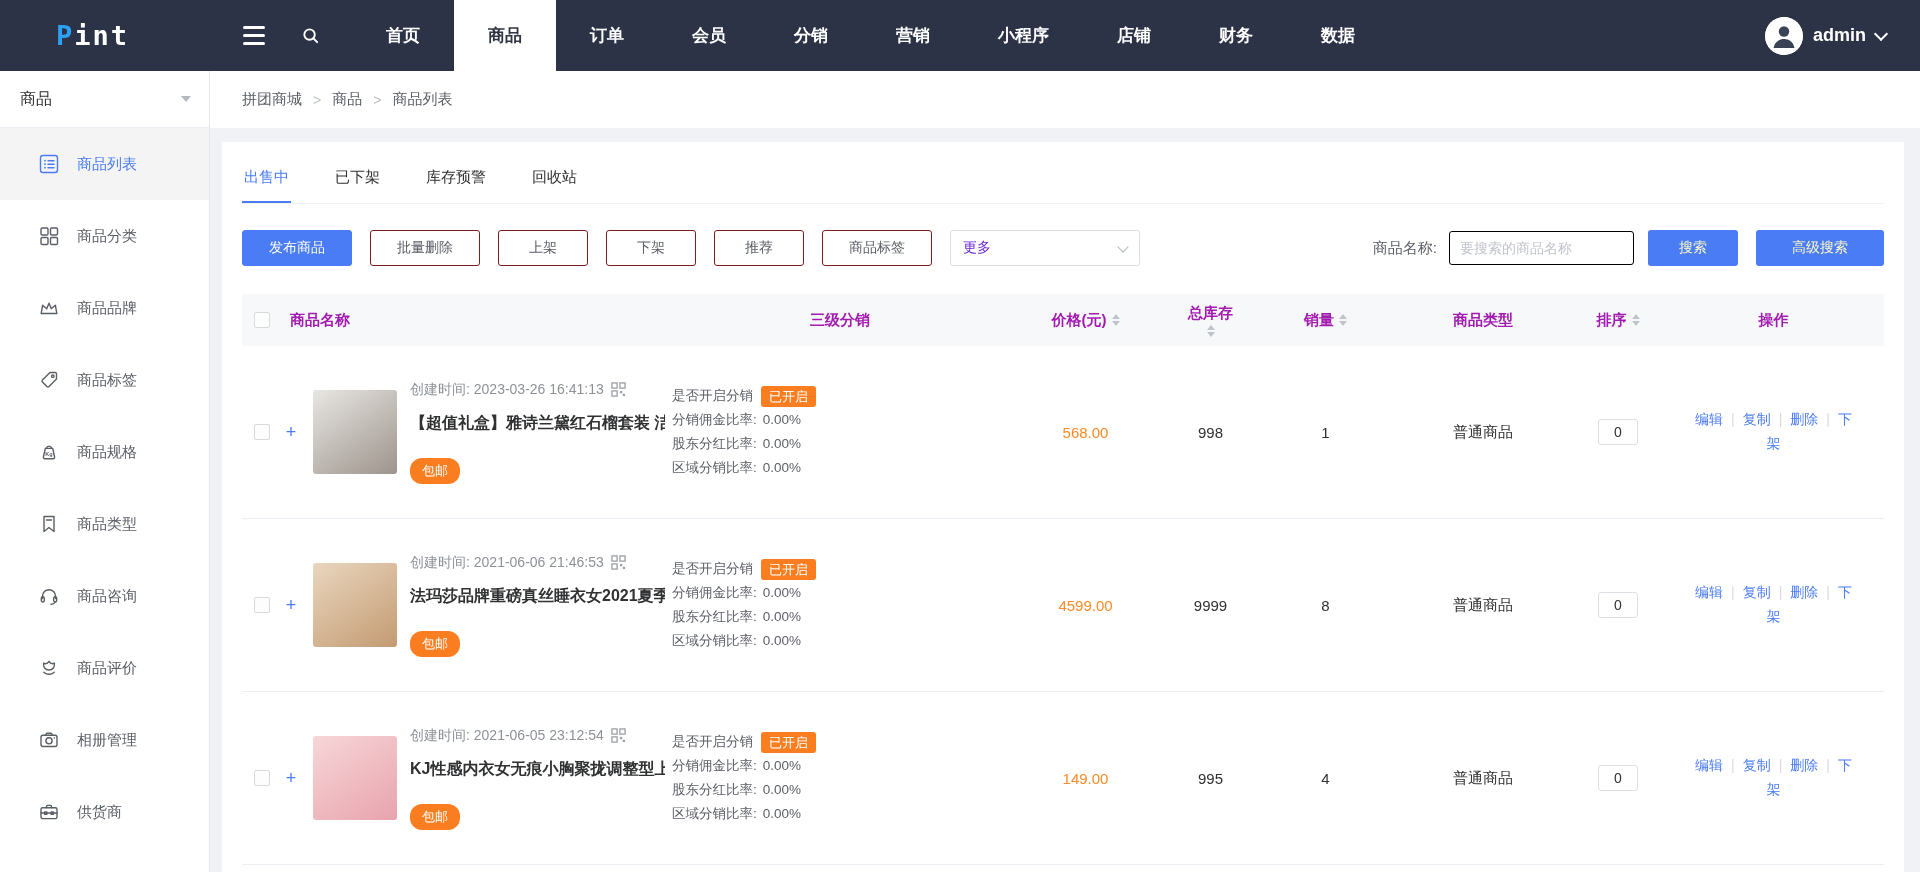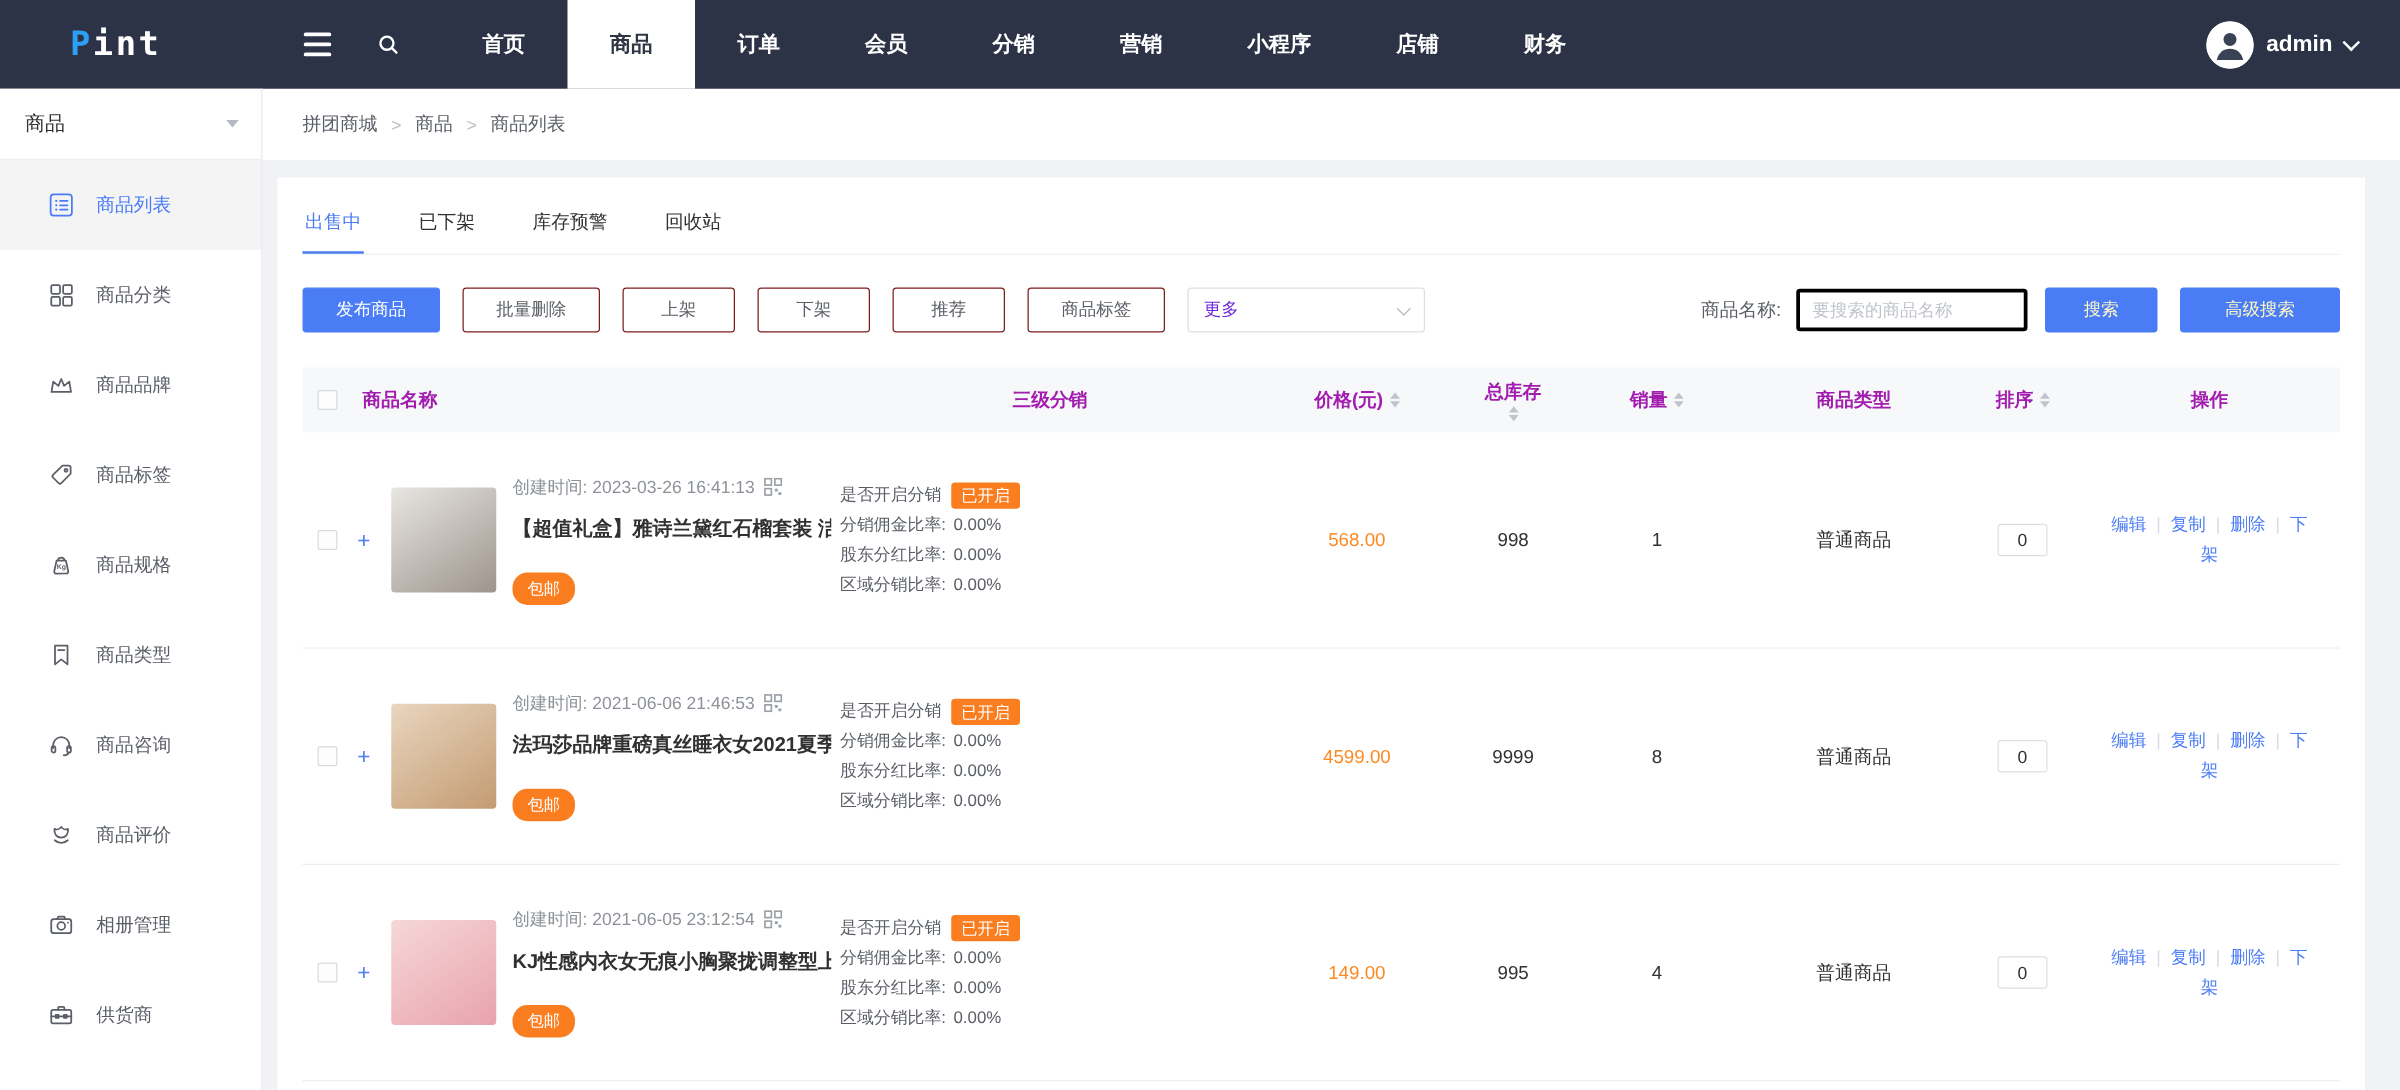--- a/index.html
+++ b/index.html
@@ -32,39 +32,39 @@
   .side-item { height: 72px; display: flex; align-items: center; gap: 17px; padding-left: 38px; font-size: 15px; color: #5a5e66; cursor: pointer; }
   .side-item.active { background: #f4f4f5; color: #4a7cf6; }
   .side-icon { width: 22px; height: 22px; display: flex; }
   .side-icon svg { width: 22px; height: 22px; }
 
   .content { flex: 1; display: flex; flex-direction: column; overflow: hidden; }
   .breadcrumb { height: 57px; background: #fff; display: flex; align-items: center; padding-left: 32px; font-size: 15px; color: #5a5e66; }
   .crumb { cursor: pointer; }
   .crumb-sep { margin: 0 11px; color: #b9bdc4; font-size: 14px; }
 
-  .card { flex: 1; background: #fff; margin: 14px 28px 0 12px; padding: 0 20px; overflow: hidden; }
+  .card { flex: 1; background: #fff; margin: 14px 16px 0 12px; padding: 0 20px; overflow: hidden; }
 
   
   .tabs { display: flex; padding-top: 14px; border-bottom: 1px solid #f0f1f3; }
   .tab { margin-right: 42px; padding: 12px 2px 14px; font-size: 15px; color: #303133; cursor: pointer; border-bottom: 2px solid transparent; }
   .tab.active { color: #4a7cf6; border-bottom-color: #4a7cf6; }
 
   
   .toolbar { display: flex; align-items: center; margin-top: 26px; }
   .btn { height: 36px; padding: 0 26px; margin-right: 18px; border: 1px solid #7f1d1d; background: #fff;
     color: #5a5e66; font-size: 14px; border-radius: 3px; cursor: pointer; font-family: inherit; white-space: nowrap; }
   .btn.small { padding: 0 30px; }
   .btn.primary { background: #4a7cf6; border-color: #4a7cf6; color: #fff; }
   .more-select { width: 190px; height: 36px; border: 1px solid #dcdfe6; border-radius: 3px; display: flex; align-items: center;
     justify-content: space-between; padding: 0 12px; font-size: 14px; color: #6d28d9; cursor: pointer; }
   .chev-gray { width: 8px; height: 8px; border-right: 1.6px solid #b4b8bf; border-bottom: 1.6px solid #b4b8bf; transform: rotate(45deg); margin-top: -3px; }
   .toolbar-right { margin-left: auto; display: flex; align-items: center; }
   .search-label { font-size: 15px; color: #5a5e66; margin-right: 12px; white-space: nowrap; }
-  .search-input { width: 185px; height: 34px; border: 3px solid #000000; border-radius: 3px; padding: 0 10px; font-size: 14px;
+  .search-input { width: 185px; height: 34px; border: 1px solid #000000; border-radius: 3px; padding: 0 10px; font-size: 14px;
     color: #303133; font-family: inherit; outline: none; }
   .search-input::placeholder { color: #c0c4cc; }
   .btn-blue { height: 36px; border: none; background: #4a7cf6; color: #fef9c3; font-size: 14px; border-radius: 3px;
     cursor: pointer; font-family: inherit; white-space: nowrap; }
   .btn-search { width: 90px; margin-left: 14px; }
   .btn-adv { width: 128px; margin-left: 18px; }
 
   
   .table { margin-top: 28px; }
   .gridrow { display: grid; grid-template-columns: 40px 390px 336px 155px 95px 135px 180px 90px 1fr; align-items: center; }
@@ -154,20 +154,23 @@
   </div>
         <div class="nav-item">
     <span class="nav-item-label">小程序</span>
   </div>
         <div class="nav-item">
     <span class="nav-item-label">店铺</span>
   </div>
         <div class="nav-item">
     <span class="nav-item-label">财务</span>
   </div>
+        <div class="nav-item">
+    <span class="nav-item-label">数据</span>
+  </div>
       </nav>
     <div class="nav-user">
       <span class="avatar">
         <svg width="38" height="38" viewBox="0 0 38 38">
           <circle cx="19" cy="19" r="19" fill="#fff"></circle>
           <circle cx="19" cy="14.5" r="5.2" fill="#3a4256"></circle>
           <path d="M8.5 31c1.2-6 5.4-9 10.5-9s9.3 3 10.5 9z" fill="#3a4256"></path>
         </svg>
       </span>
       <span class="uname">admin</span>

